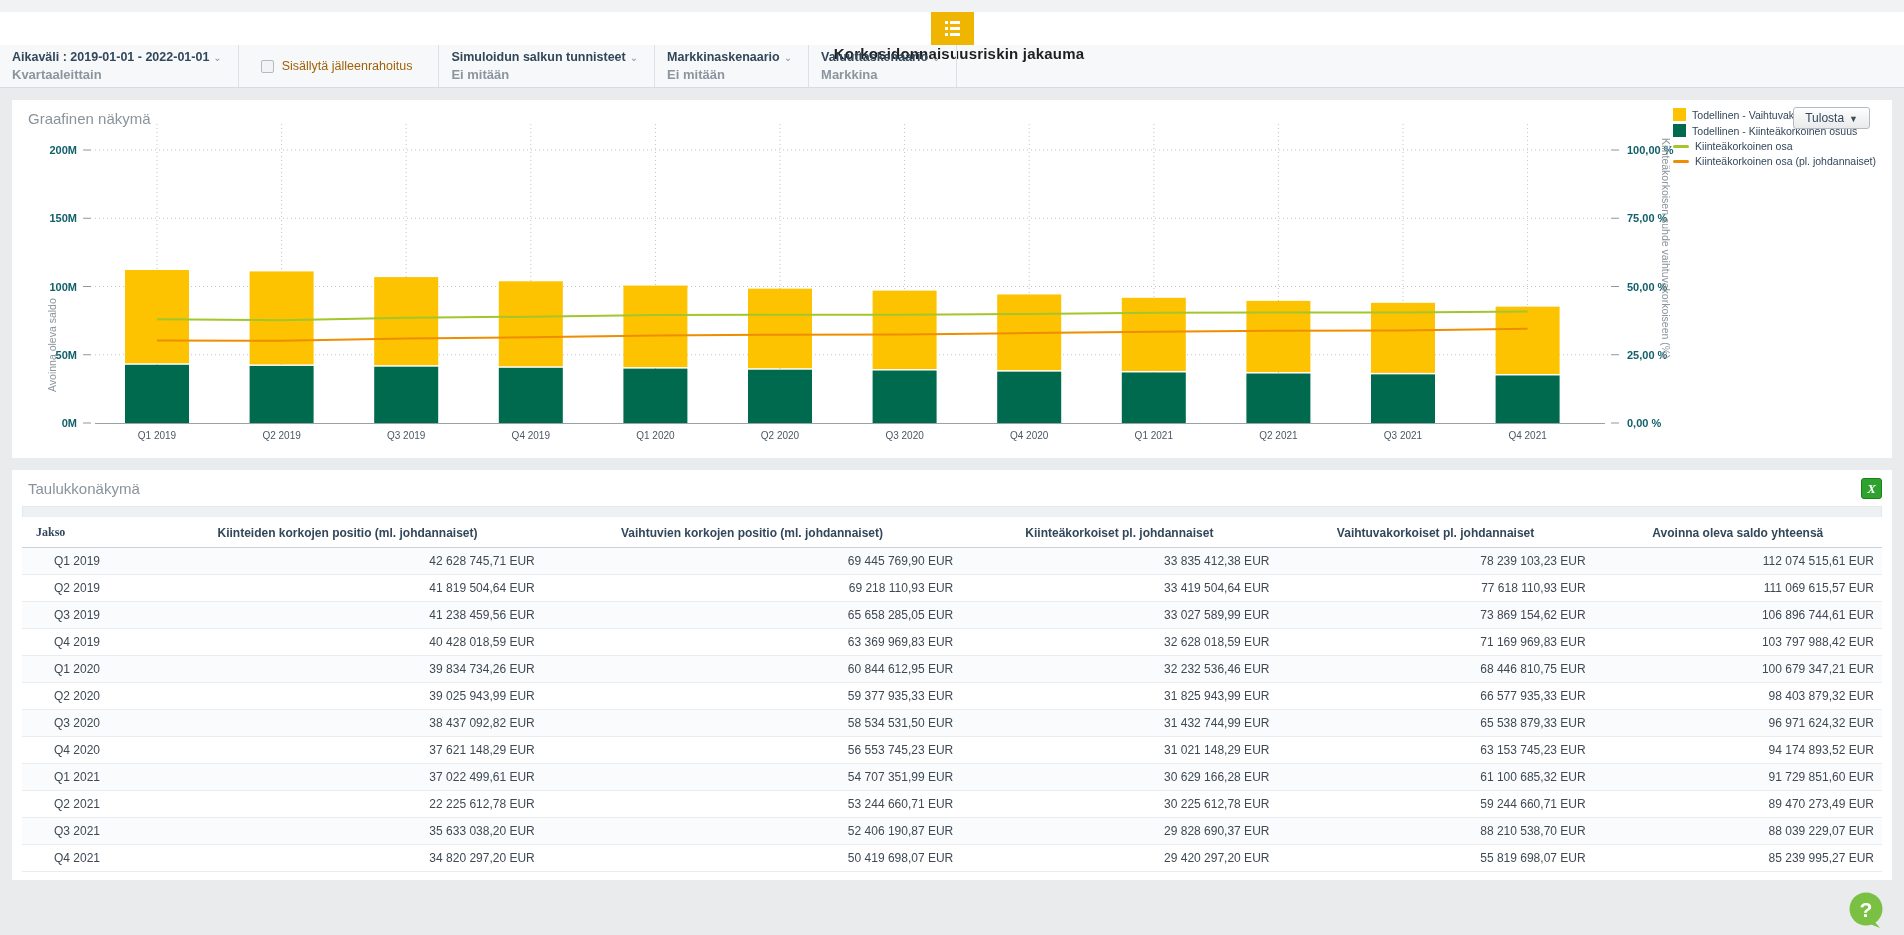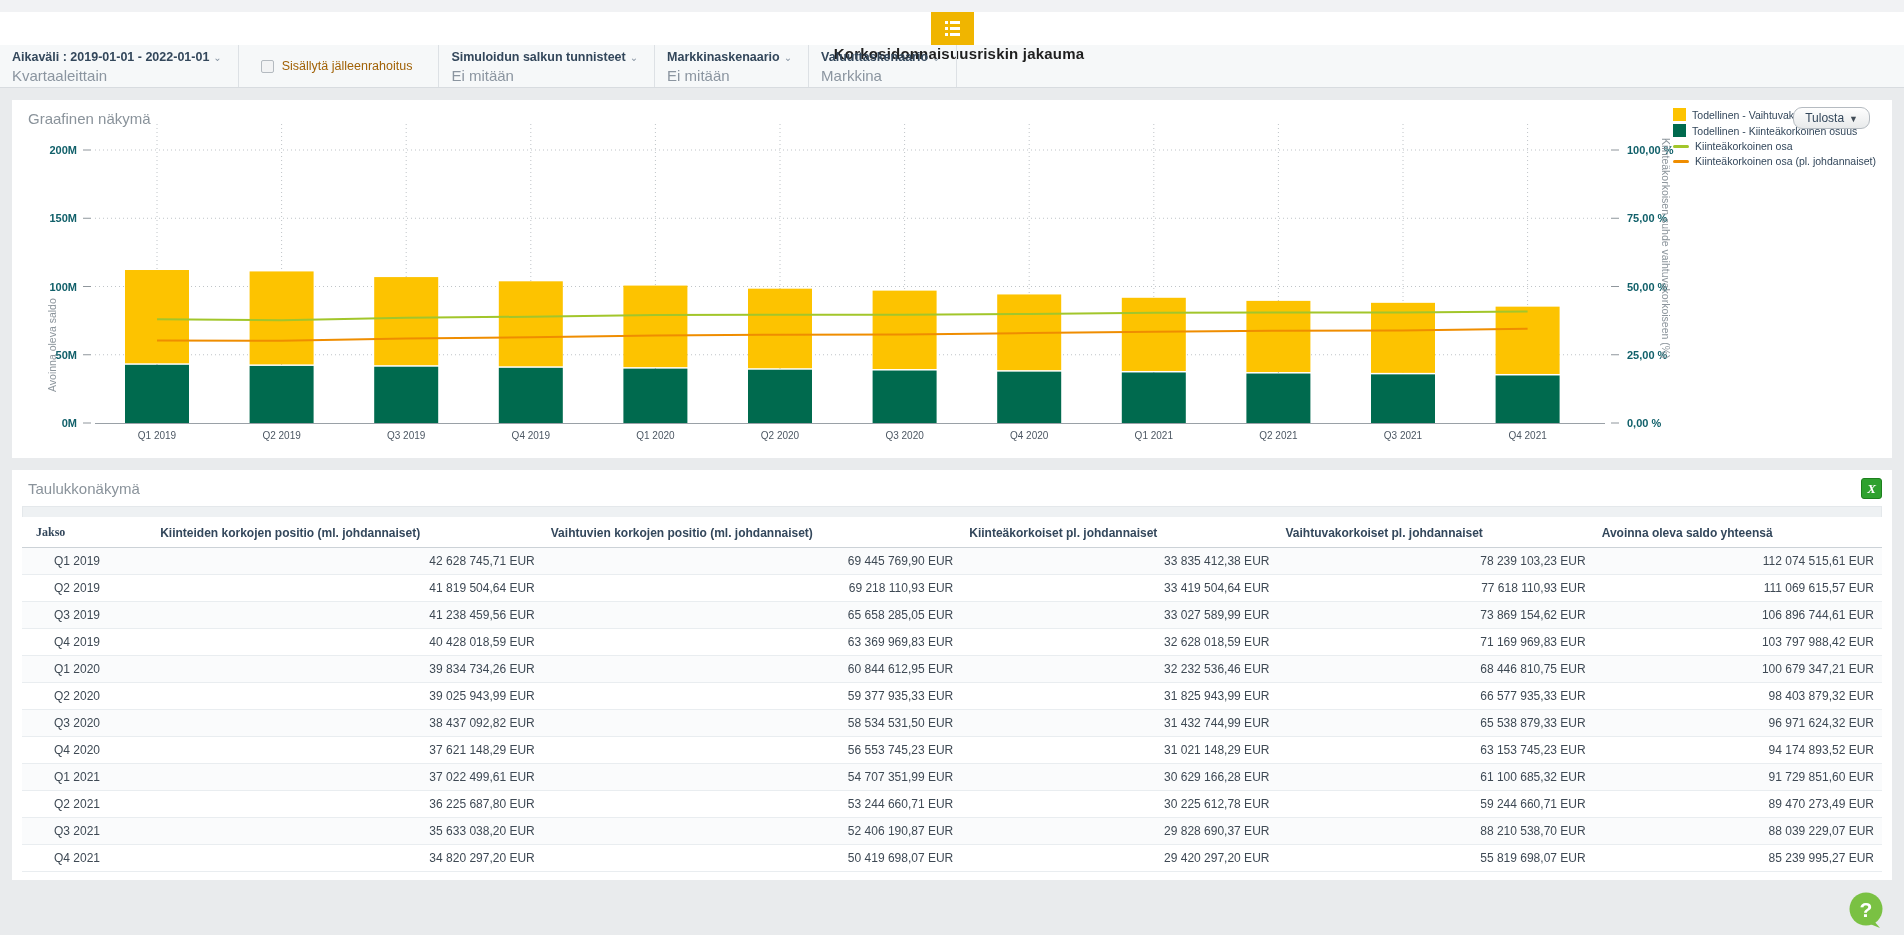--- a/index.html
+++ b/index.html
@@ -16,31 +16,31 @@
   .menu-glyph { display:flex; flex-direction:column; gap:3px; }
   .menu-glyph .row { display:flex; gap:2px; align-items:center; }
   .menu-glyph .dot { width:3px; height:3px; background:#fff; }
   .menu-glyph .bar { width:10px; height:3px; background:#fff; }
   .page-title { font-size:15px; font-weight:bold; color:#1f1f1f; margin-left:14px; letter-spacing:.2px; }
 
   .filterbar { height:43px; background:#f6f8f9; border-bottom:1px solid #d8dce0; display:flex; }
   .filter-sec { padding:5px 16px 0 12px; border-right:1px solid #dde1e5; cursor:pointer; }
   .filter-label { font-size:12.5px; font-weight:bold; color:#33475b; white-space:nowrap; }
   .caret { color:#8795a3; font-size:10px; margin-left:4px; font-weight:normal; }
-  .filter-sub { font-size:15px; color:#8b95a0; margin-top:3px; }
+  .filter-sub { font-size:13px; color:#8b95a0; margin-top:3px;font-weight:bold; }
   .filter-check { display:flex; align-items:center; padding:0 26px 0 22px; border-right:1px solid #dde1e5; }
   .checkbox { width:13px; height:13px; border:1px solid #b4bac0; background:#f2f3f4; border-radius:2px; margin-right:8px; cursor:pointer; }
   .check-label { font-size:12.5px; color:#a16207; white-space:nowrap; }
   .filter-spacer { flex:1; }
 
   .panel { background:#ffffff; margin:12px 12px 0 12px; position:relative; }
   .chart-panel { height:358px; }
   .panel-title { position:absolute; top:10px; left:16px; font-size:15px; color:#8a939b; z-index:3; }
   .print-btn { position:absolute; top:7px; right:22px; z-index:4; cursor:pointer;
-               border:1px solid #b5bbc1; border-radius:9px;
+               border:1px solid #b5bbc1; border-radius:3px;
                background:linear-gradient(#fefefe,#e8eaeb);
                font-size:12px; color:#33475b; padding:3px 11px; font-family:inherit; }
   .print-btn .btn-caret { font-size:9px; margin-left:5px; color:#424d58; }
   #chart-svg { position:absolute; left:0; top:0; }
 
   .axis-title-left { position:absolute; left:34px; top:160px; height:170px;
     writing-mode:vertical-rl; transform:rotate(180deg);
     font-size:10.5px; color:#8c959c; text-align:center; z-index:2; }
   .axis-title-right { position:absolute; left:1648px; top:38px; height:300px;
     writing-mode:vertical-rl;
@@ -54,21 +54,21 @@
 
   .table-panel { padding-bottom:8px; }
   .table-head-row { height:36px; position:relative; }
   .excel-btn { position:absolute; top:8px; right:10px; width:21px; height:21px; cursor:pointer;
                background:#2ea12e; border:1px solid #1d7f1d; border-radius:3px; color:#fff;
                font-weight:bold; font-size:13px; line-height:19px; text-align:center;
                font-family:"Liberation Serif", serif; font-style:italic; }
   .pre-header { height:11px; background:#eef1f3; margin:0 10px; border:1px solid #e4e8eb; border-bottom:none; }
   table.grid { width:1860px; margin:0 10px; border-collapse:collapse; table-layout:fixed;
                font-size:12px; color:#3e4954; }
-  table.grid th { font-weight:bold; color:#33475b; text-align:left; padding:8px 8px 7px 8px;
+  table.grid th { font-weight:bold; color:#33475b; text-align:center; padding:8px 8px 7px 8px;
                   border-bottom:1px solid #ccd2d7; white-space:nowrap; overflow:hidden; }
   table.grid td { text-align:right; padding:6px 8px; border-bottom:1px solid #e9edf0; white-space:nowrap; }
   table.grid th:first-child { text-align:left; padding-left:14px;font-family:Liberation Serif, serif; }
   table.grid td:first-child { text-align:left; padding-left:32px; }
   table.grid tbody tr:nth-child(odd) { background:#fafbfc; }
   table.grid col.c1 { width:7%; }  table.grid col.c2 { width:21%; }
   table.grid col.c3 { width:22.5%; } table.grid col.c4 { width:17%; }
   table.grid col.c5 { width:17%; } table.grid col.c6 { width:15.5%; }
 
   .help-btn { position:absolute; right:16px; bottom:3px; width:42px; height:42px; cursor:pointer;
@@ -320,21 +320,21 @@
         <tr>
           <td>Q1 2021</td>
           <td>37 022 499,61 EUR</td>
           <td>54 707 351,99 EUR</td>
           <td>30 629 166,28 EUR</td>
           <td>61 100 685,32 EUR</td>
           <td>91 729 851,60 EUR</td>
         </tr>
         <tr>
           <td>Q2 2021</td>
-          <td>36 225 687,80 EUR</td>
+          <td>22 225 612,78 EUR</td>
           <td>53 244 660,71 EUR</td>
           <td>30 225 612,78 EUR</td>
           <td>59 244 660,71 EUR</td>
           <td>89 470 273,49 EUR</td>
         </tr>
         <tr>
           <td>Q3 2021</td>
           <td>35 633 038,20 EUR</td>
           <td>52 406 190,87 EUR</td>
           <td>29 828 690,37 EUR</td>

